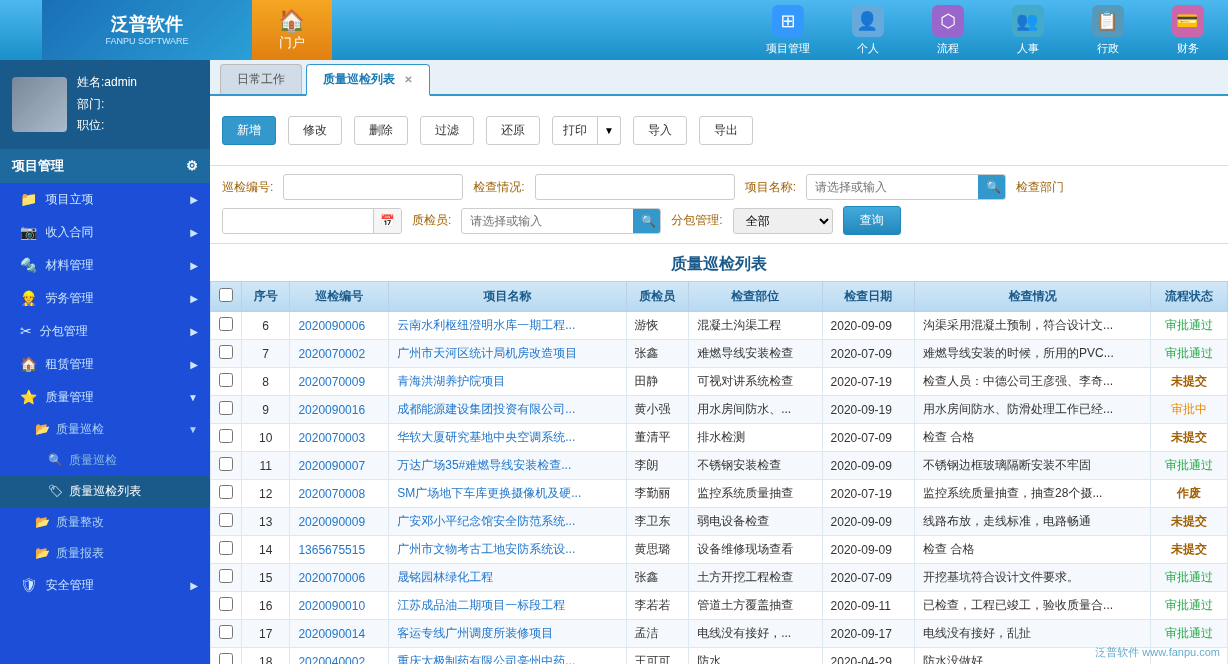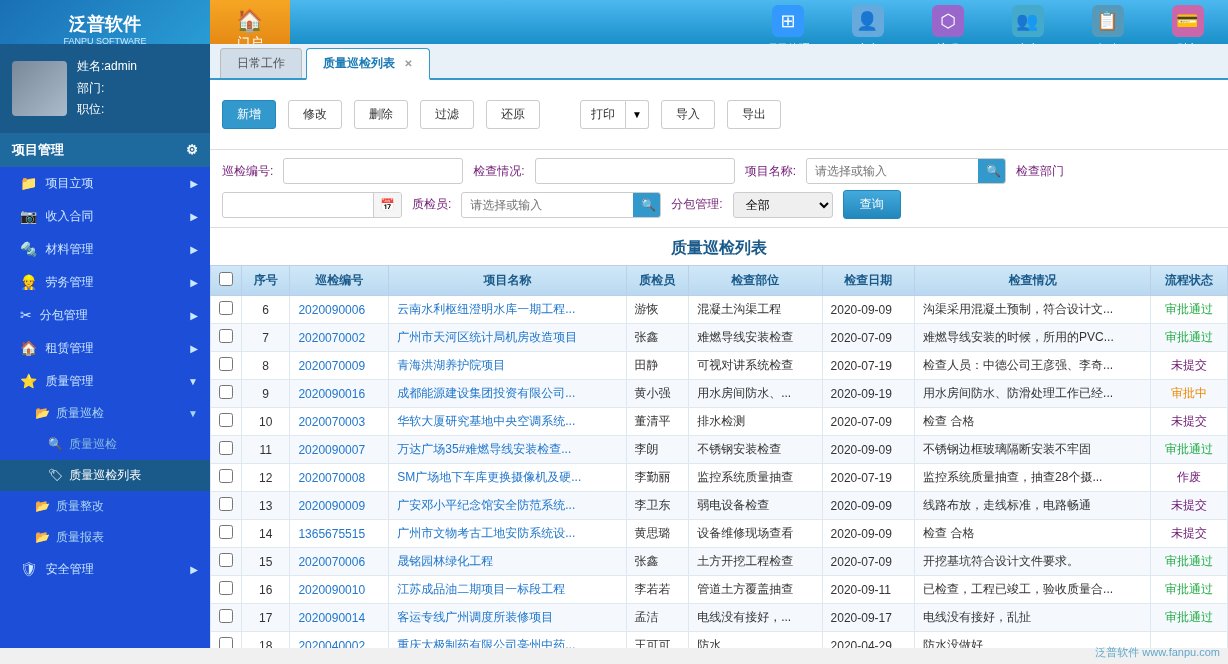--- a/index.html
+++ b/index.html
@@ -1,23 +1,24 @@
 <!DOCTYPE html>
 <html><head>
   <meta charset="utf-8">
   <style>
     * { margin: 0; padding: 0; box-sizing: border-box; }
     body { font-family: "Microsoft YaHei", "SimHei", sans-serif; font-size: 12px; background: #f0f0f0; width: 1228px; height: 664px; overflow: hidden; }
 
     
     .top-nav {
       background: linear-gradient(to bottom, #4db8f0, #1a8fc8);
-      height: 44px;
-      display: flex;
-      align-items: flex-start;
+      height: 60px;
+      display: flex;
+      align-items: flex-end;
+      padding-left: 42px;
     }
     .logo-area {
       width: 210px;
       height: 60px;
       background: linear-gradient(135deg, #1a6fb5, #2a9fd6);
       display: flex;
       align-items: center;
       justify-content: center;
       flex-shrink: 0;
     }
@@ -216,21 +217,21 @@
     .btn {
       padding: 5px 14px;
       border: 1px solid #ccc;
       border-radius: 3px;
       cursor: pointer;
       font-size: 12px;
       background: white;
       color: #333;
     }
     .btn-primary { background: #3399cc; color: white; border-color: #2288bb; }
-    .btn-group { display: flex; margin-left: 28px; }
+    .btn-group { display: flex; }
     .btn-split {
       padding: 5px 6px;
       border: 1px solid #ccc;
       border-left: none;
       background: white;
       cursor: pointer;
       font-size: 10px;
       border-radius: 0 3px 3px 0;
     }
     .btn-split-main {
@@ -248,21 +249,21 @@
       background: white;
       border-bottom: 1px solid #ddd;
     }
     .search-row {
       display: flex;
       align-items: center;
       gap: 10px;
       margin-bottom: 6px;
     }
     .search-row:last-child { margin-bottom: 0; }
-    .search-label { color: #701a75; white-space: nowrap; font-size: 12px; }
+    .search-label { color: #a16207; white-space: nowrap; font-size: 12px; }
     .search-input {
       border: 1px solid #ccc;
       border-radius: 3px;
       padding: 4px 8px;
       font-size: 12px;
       height: 26px;
       outline: none;
     }
     .search-input-wide { width: 180px; }
     .search-input-medium { width: 200px; }
@@ -369,21 +370,21 @@
       border: 1px solid #dde8f0;
       padding: 5px 8px;
       color: #333;
       white-space: nowrap;
       overflow: hidden;
       text-overflow: ellipsis;
       max-width: 200px;
     }
     td.link-cell { color: #2277cc; cursor: pointer; }
     .status-approved { color: #22aa44; }
-    .status-draft { color: #701a75; }
+    .status-draft { color: #a16207; font-weight: bold; }
     .status-reviewing { color: #ee8800; }
     td.center { text-align: center; }
 
     
     .cb { width: 14px; height: 14px; cursor: pointer; }
 
     
     .bottom-logo {
       position: fixed;
       bottom: 4px;

